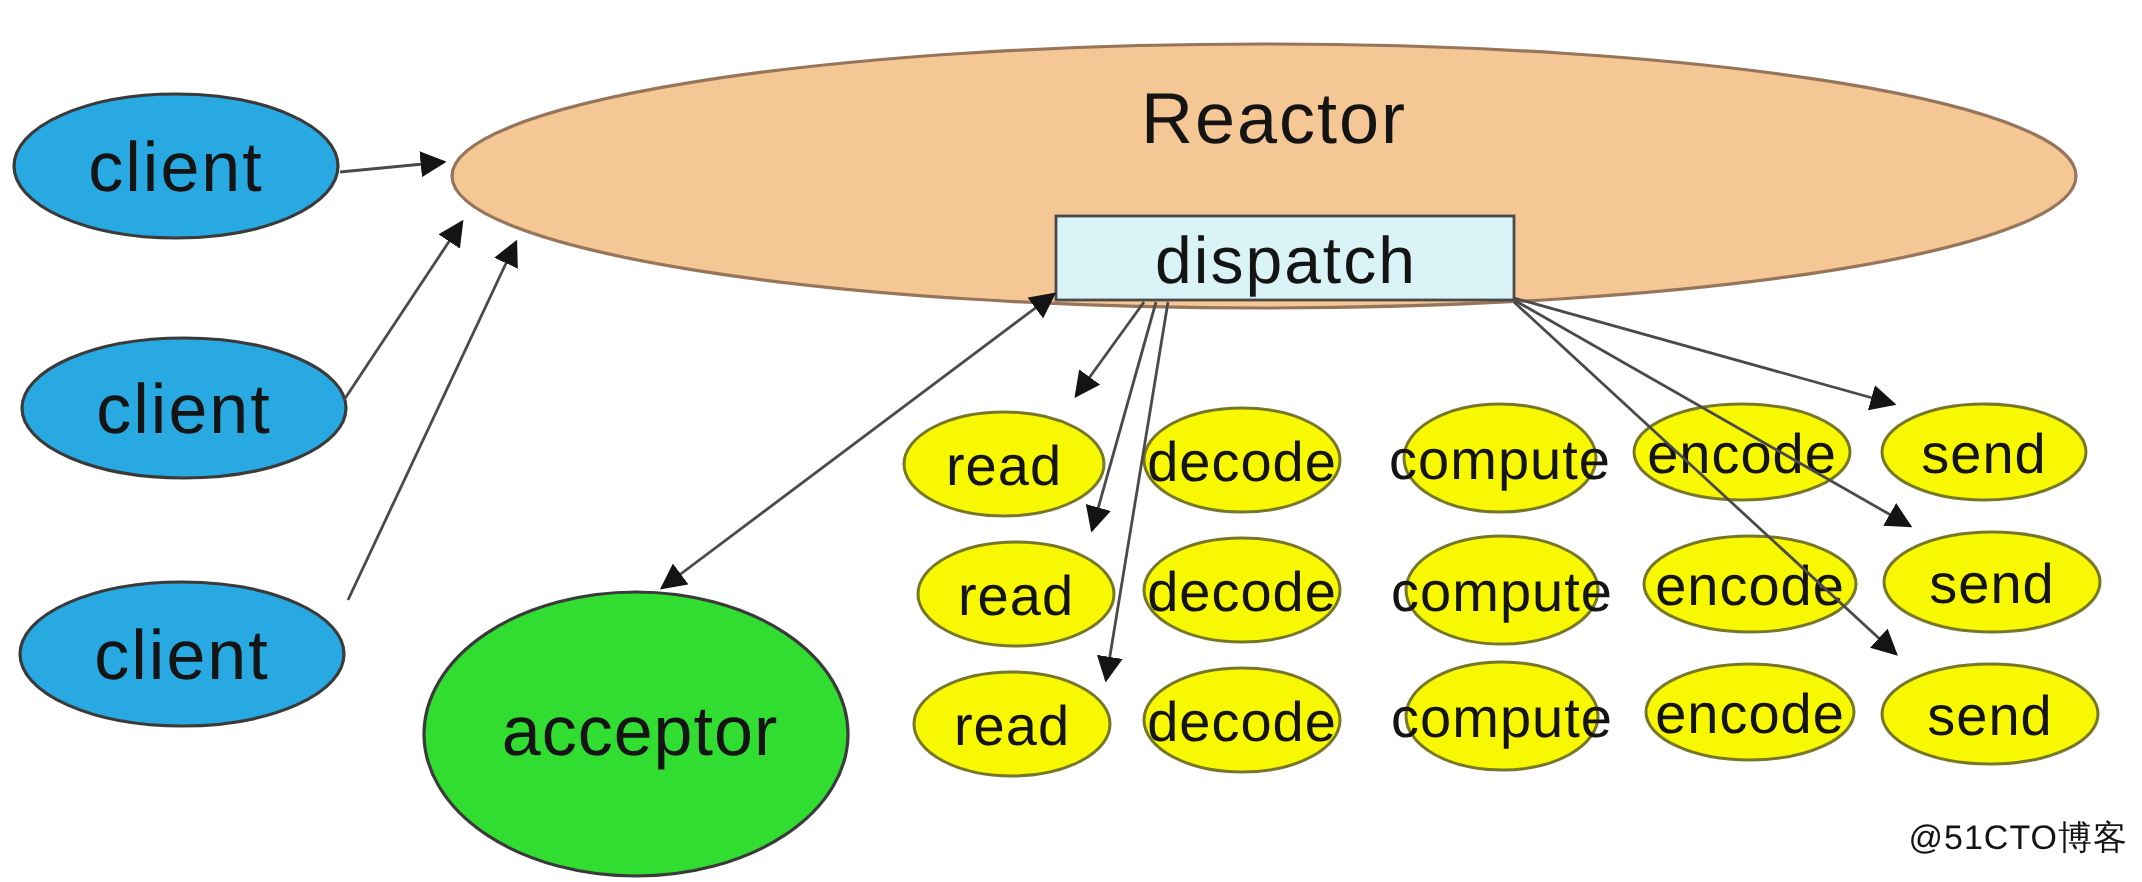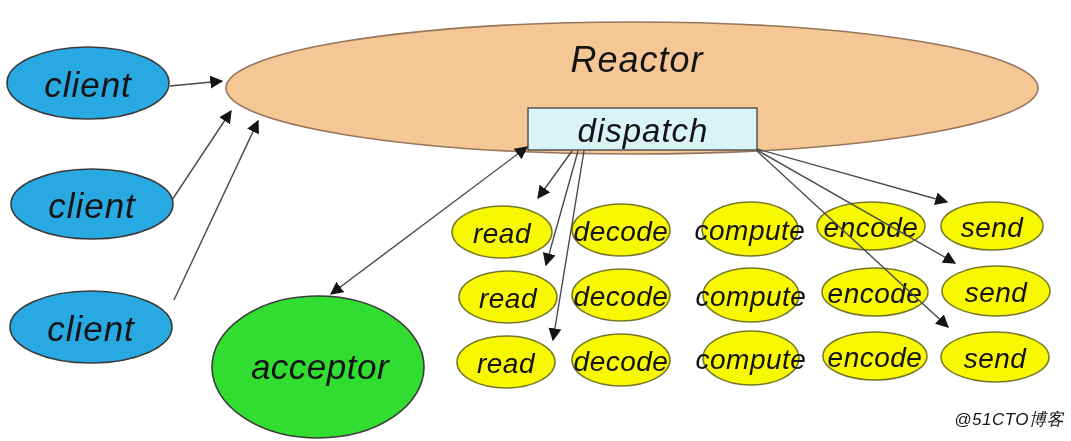--- a/index.html
+++ b/index.html
@@ -3,21 +3,20 @@
 <meta charset="utf-8">
 <style>
   html, body { margin: 0; padding: 0; background: #ffffff; }
   .stage-wrap {
     position: relative;
     width: 1071px;
     height: 441px;
     background: #ffffff;
     overflow: hidden;
     font-family: "Liberation Sans", sans-serif;
-    font-style: italic;
   }
   svg text {
     font-family: "Liberation Sans", "DejaVu Sans", sans-serif;
     fill: #141414;
     text-anchor: middle;
     dominant-baseline: central;
   }
   .lbl-client   { font-size: 35px; letter-spacing: 1px; }
   .lbl-reactor  { font-size: 36px; letter-spacing: 1px; }
   .lbl-dispatch { font-size: 33px; letter-spacing: 1px; }

